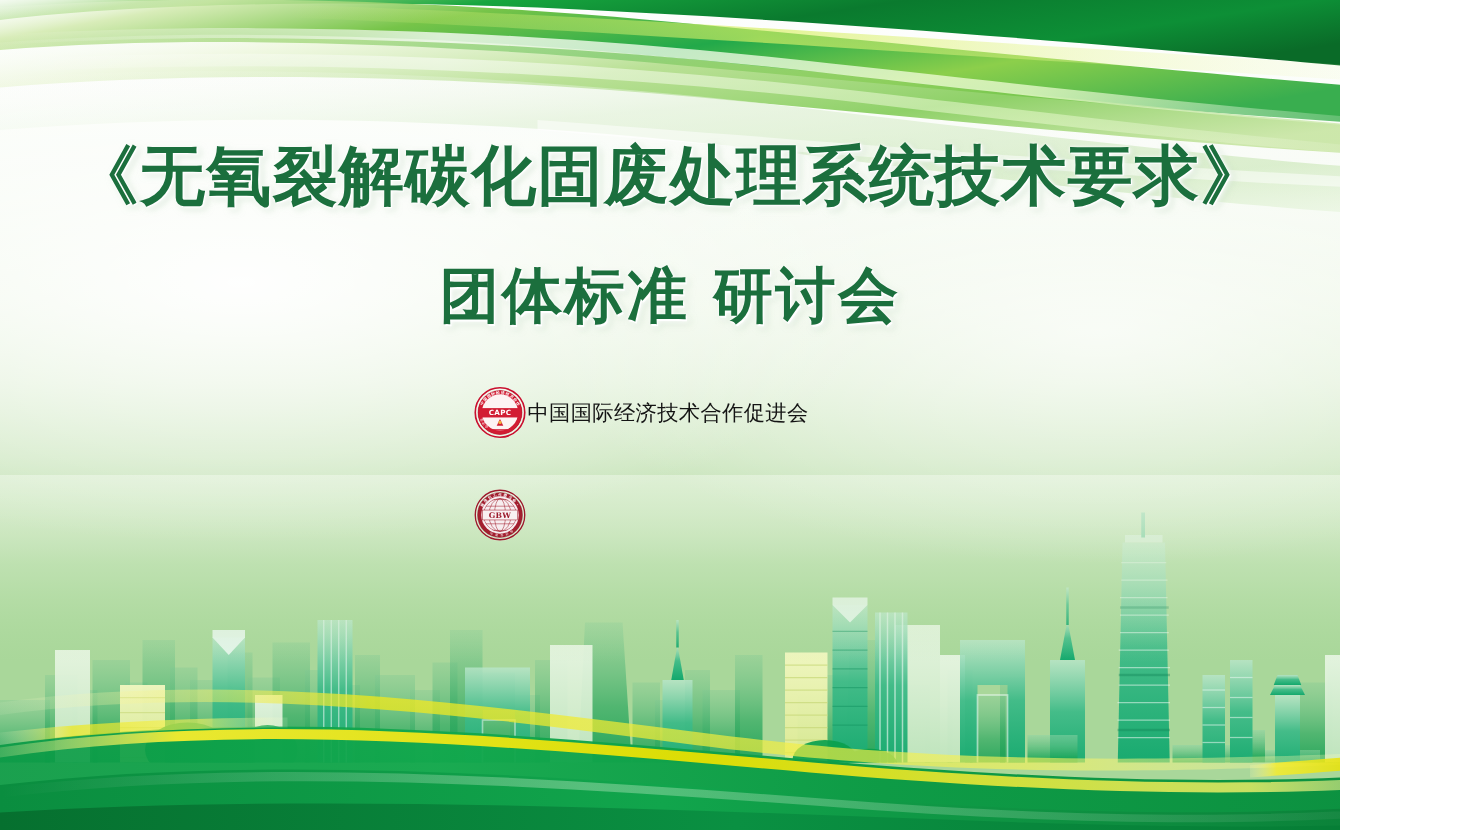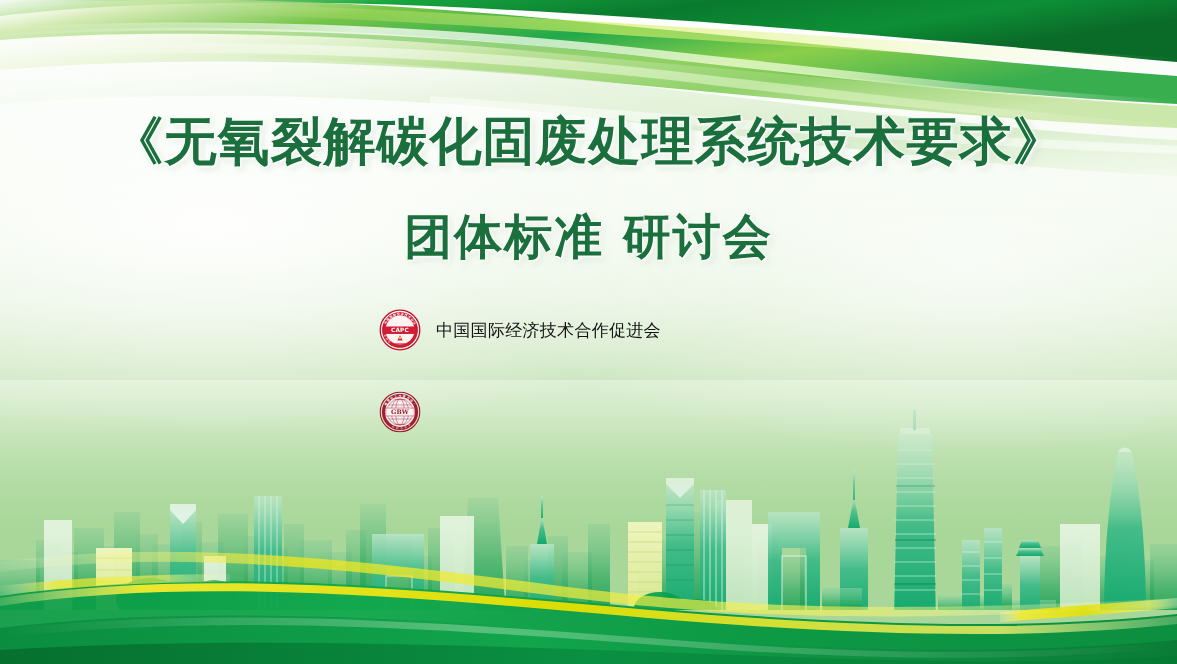--- a/index.html
+++ b/index.html
@@ -1,20 +1,20 @@
 <!DOCTYPE html>
 <html><head>
 <meta charset="utf-8">
 <style>
   html,body{margin:0;padding:0;background:#fff;}
   body{font-family:"Liberation Sans","DejaVu Sans",sans-serif;}
 
   #slide{
     position:relative;
-    width:1177px;height:664px;
+    width:1072px;height:664px;
     overflow:hidden;
     background:#ffffff;
   }
 
   
   .bg-base{
     position:absolute;left:0;top:0;width:100%;height:100%;
     background:linear-gradient(to bottom,
       #fdfefd 0%,
       #fbfdfa 12%,
@@ -80,21 +80,21 @@
   .org-row{
     display:flex;align-items:center;
     height:46px;
   }
   .org-row.second{margin-top:36px;}
   .org-seal{
     width:44px;height:44px;flex:0 0 44px;
     position:relative;
   }
   .org-label{
-    margin-left:14px;
+    margin-left:0;
     font-family:"DejaVu Sans","Liberation Sans",sans-serif;
     font-size:17px;
     color:#141414;
     white-space:nowrap;
     letter-spacing:.3px;
     text-align:right;
   }
 </style>
 </head>
 <body>

